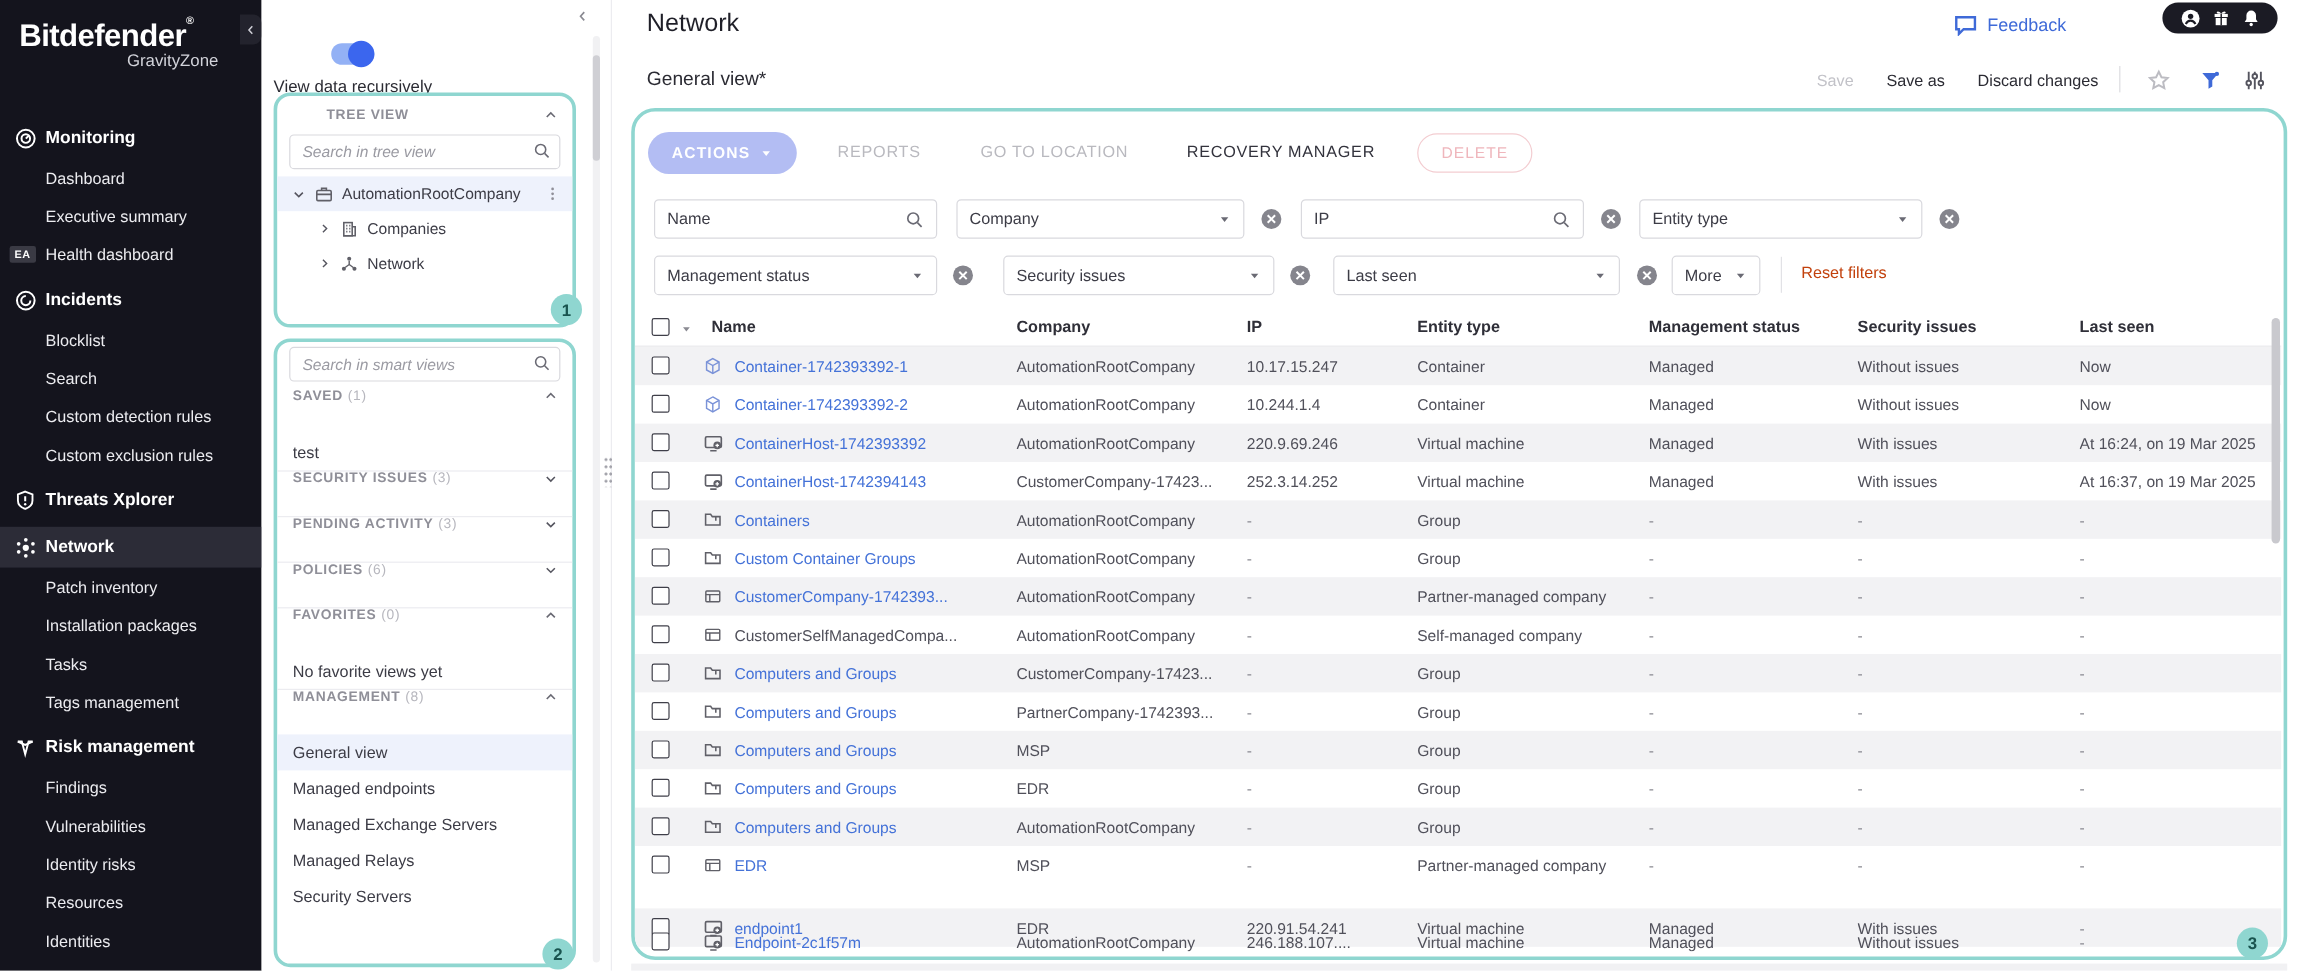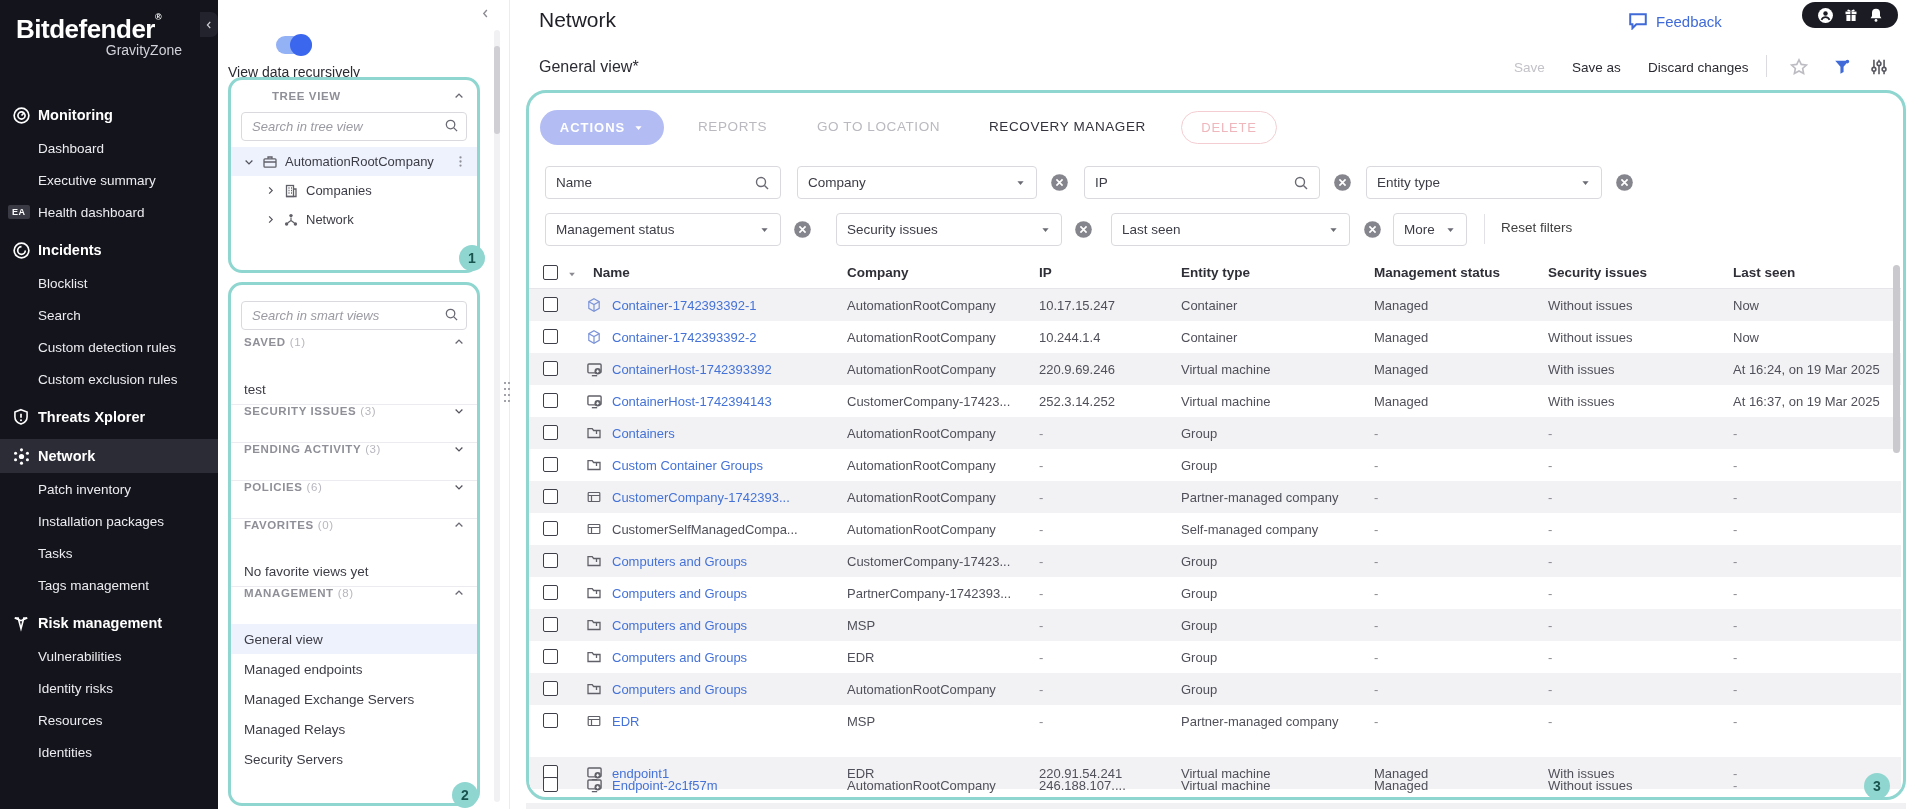--- a/index.html
+++ b/index.html
@@ -86,21 +86,21 @@
   .abar-dark { color:#33333d; cursor:pointer; }
   .btn-delete { position:absolute; left:652px; top:18px; width:96px; height:33px; background:#fff;
     border:1.5px solid #f3cdd1; border-radius:17px; color:#efb6bc; font-size:13px; letter-spacing:.8px;
     font-family:"Liberation Sans",sans-serif; cursor:pointer; }
 
   .filter { position:absolute; height:33px; border:1px solid #d9d9de; border-radius:4px; background:#fff;
     display:flex; align-items:center; padding:0 10px; font-size:13.5px; color:#3c3c46; cursor:pointer; }
   .filter .lbl { white-space:nowrap; }
   .filter .tail { margin-left:auto; display:flex; align-items:center; color:#6a6a74; }
   .clear-x { position:absolute; width:19px; height:19px; cursor:pointer; }
-  .reset-link { position:absolute; left:972px; top:127px; font-size:13.5px; color:#404040; cursor:pointer; }
+  .reset-link { position:absolute; left:972px; top:127px; font-size:13.5px; color:#c2410c; cursor:pointer; }
   .fdivider { position:absolute; left:955px; top:121px; width:1px; height:30px; background:#e2e2e6; }
 
   .thead { position:absolute; left:0; top:164px; width:1372px; height:32px; border-bottom:1px solid #e6e6ea; }
   .thead .col { position:absolute; top:8px; font-size:13.5px; font-weight:700; color:#2f2f38; }
   .rows { position:absolute; left:0; top:196px; width:1372px; height:512px; }
   .trow { position:absolute; left:0; width:1372px; height:32px; }
   .trow.odd { background:#f2f2f4; }
   .cell { position:absolute; top:9px; font-size:13px; color:#50505a; white-space:nowrap; overflow:hidden; text-overflow:ellipsis; }
   .cell.link { color:#4472d8; cursor:pointer; }
   .cell.dash { color:#8a8a92; }
@@ -206,20 +206,23 @@
         <div class="sb-item section">
           <span class="sb-ico">
             <svg width="18" height="18" viewBox="0 0 16 16" fill="none" stroke="currentColor" stroke-width="1.4">
               <path d="M2.5 3.5h3L8 13 10.5 3.5h3"></path>
               <path d="M2.5 3.5L8 6l5.5-2.5"></path>
             </svg>
           </span>
           <span>Risk management</span>
         </div>
         <div class="sb-item">
+          <span>Findings</span>
+        </div>
+        <div class="sb-item">
           <span>Vulnerabilities</span>
         </div>
         <div class="sb-item">
           <span>Identity risks</span>
         </div>
         <div class="sb-item">
           <span>Resources</span>
         </div>
         <div class="sb-item">
           <span>Identities</span>
@@ -315,21 +318,21 @@
                 <circle cx="12.4" cy="12" r="1.7"></circle>
                 <path d="M8 5.4v3M8 8.4l-3.4 2.5M8 8.4l3.4 2.5" stroke="#606068" stroke-width="1.2" fill="none"></path>
               </svg>
             </span>
             <span>Network</span>
           </div>
         </div>
     </div>
 
     <div class="tealbox sbox">
-      <div class="search-wrap" style="margin-top:16px;">
+      <div class="search-wrap" style="margin-top:4px;">
         <input placeholder="Search in smart views" style="">
         <span class="mag">
             <svg width="15" height="15" viewBox="0 0 16 16">
               <circle cx="7" cy="7" r="4.5" fill="none" stroke="currentColor" stroke-width="1.4"></circle>
               <line x1="10.5" y1="10.5" x2="14" y2="14" stroke="currentColor" stroke-width="1.4"></line>
             </svg>
           </span>
       </div>
       <div id="smart">
           <div class="sec-head">

